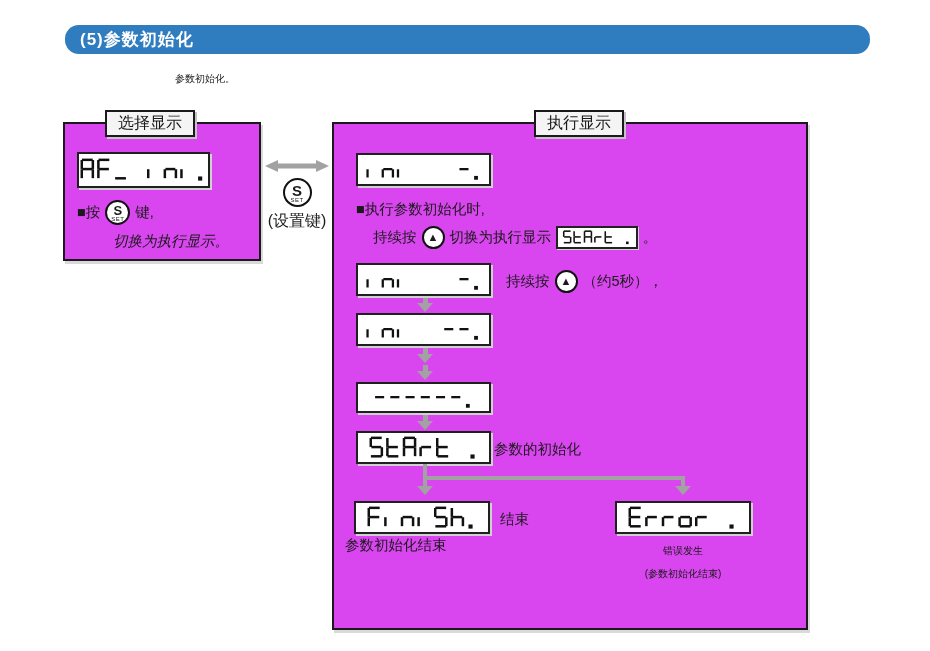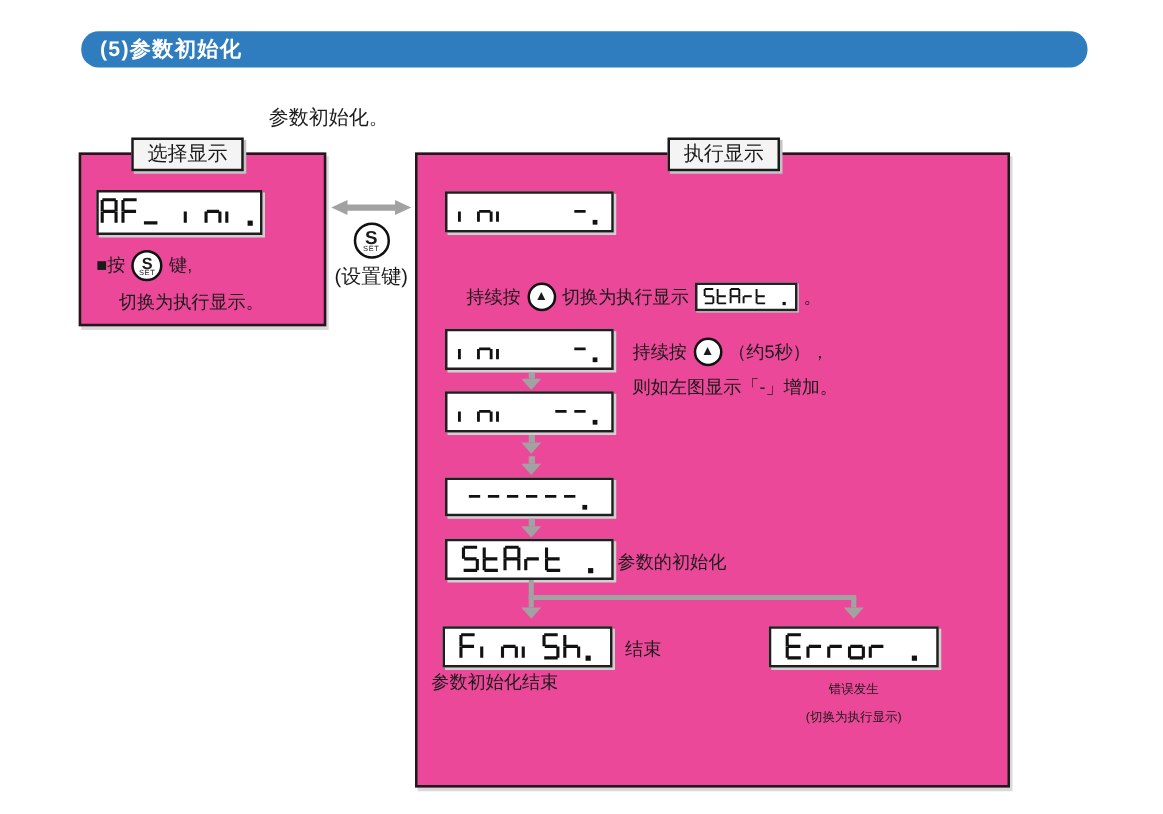--- a/index.html
+++ b/index.html
@@ -1,22 +1,22 @@
 <!DOCTYPE html>
 <html><head>
 <meta charset="utf-8">
 <style>
   html,body{margin:0;padding:0;background:#fff;}
   .page{position:relative;width:930px;height:651px;background:#ffffff;
         font-family:"Liberation Sans",sans-serif;color:#1a1a1a;overflow:hidden;}
   .header{position:absolute;left:65px;top:25px;width:805px;height:29px;background:#2f7cbe;
           display:flex;align-items:center;padding-left:15px;box-sizing:border-box;border-radius:14px;}
   .header span{color:#fff;font-size:17px;font-weight:bold;letter-spacing:1px;}
-  .intro{position:absolute;left:175px;top:84px;font-size:16px;margin-left:40px;}
-  .panel{position:absolute;border:2.5px solid #1a1a1a;background:#ec4899;box-sizing:border-box;
+  .intro{position:absolute;left:175px;top:72px;font-size:10px;}
+  .panel{position:absolute;border:2.5px solid #1a1a1a;background:#d946ef;box-sizing:border-box;
          box-shadow:2px 3px 0 #d9d9d9;}
   .select-panel{left:63px;top:122px;width:198px;height:139px;}
   .exec-panel{left:332px;top:122px;width:476px;height:508px;}
   .panel-label{position:absolute;top:-14px;background:#f4f4f4;border:2px solid #1a1a1a;
                padding:1px 11px;font-size:16px;box-shadow:2px 2px 0 #c4c4c4;white-space:nowrap;}
   .seg-box{position:absolute;border:2px solid #1f1f1f;background:#fff;display:flex;
            align-items:center;justify-content:center;box-sizing:border-box;
            box-shadow:2px 2px 0 #d0d0d0;}
   .txt{position:absolute;font-size:14.5px;white-space:nowrap;}
   .row{display:flex;align-items:center;gap:5px;}
@@ -81,21 +81,21 @@
       </div>
 
     <div class="txt row" style="left:12px;top:76px;">
       <span>■按</span>
       <span class="key-s">
         <span class="kl">S</span>
         <span class="ks">SET</span>
       </span>
       <span>键,</span>
     </div>
-    <div class="txt" style="left:30px;top:108px;">切换为执行显示。</div>
+    <div class="txt" style="left:48px;top:108px;font-style:italic;">切换为执行显示。</div>
   </div>
 
   <div class="connector">
     <svg width="64" height="16" viewBox="0 0 64 16">
       <line x1="11" y1="8" x2="53" y2="8" stroke="#a2a2a2" stroke-width="5"></line>
       <polygon points="0,8 13,2 13,14" fill="#a2a2a2"></polygon>
       <polygon points="64,8 51,2 51,14" fill="#a2a2a2"></polygon>
     </svg>
     <span class="key-s big">
       <span class="kl">S</span>
@@ -112,20 +112,21 @@
           <line x1="3" y1="13.5" x2="3" y2="20.5"></line>
           <line x1="33" y1="13.5" x2="33" y2="20.5"></line>
           <line x1="21" y1="13.5" x2="21" y2="20.5"></line>
           <line x1="23" y1="12" x2="31" y2="12"></line>
           <line x1="39" y1="13.5" x2="39" y2="20.5"></line>
           <line x1="113" y1="12" x2="121" y2="12"></line>
           <rect x="129" y="20" width="4.5" height="4.5" stroke="none"></rect>
         </svg>
       </div>
 
+    <div class="txt" style="left:22px;top:76px;">■执行参数初始化时,</div>
 
     <div class="txt row" style="left:39px;top:102px;">
       <span>持续按</span>
       <span class="key-up">
           <span>▲</span>
         </span>
       <span>切换为执行显示</span>
       <span class="inline-seg">
           <svg viewBox="0 0 121 26" width="69.8" height="15" fill="#111" stroke="#111" stroke-width="2.7" stroke-linecap="square">
             <line x1="4.5" y1="2" x2="13.5" y2="2"></line>
@@ -167,21 +168,20 @@
         </svg>
       </div>
 
     <div class="txt row" style="left:172px;top:146px;">
       <span>持续按</span>
       <span class="key-up">
           <span>▲</span>
         </span>
       <span>（约5秒），</span>
     </div>
-    <div class="txt" style="left:172px;top:176px;">则如左图显示「-」增加。</div>
 
     <div class="darrow" style="left:83px;top:174px;">
       <div class="shaft" style="height:5px;"></div>
         <div class="head"></div>
     </div>
 
     <div class="seg-box" style="left:22px;top:189px;width:135px;height:33px;">
         <svg viewBox="0 0 139 26" width="117.6" height="22" fill="#111" stroke="#111" stroke-width="2.7" stroke-linecap="square">
           <line x1="3" y1="13.5" x2="3" y2="20.5"></line>
           <line x1="33" y1="13.5" x2="33" y2="20.5"></line>
@@ -295,16 +295,16 @@
           <line x1="69" y1="13.5" x2="69" y2="20.5"></line>
           <line x1="58.5" y1="22" x2="67.5" y2="22"></line>
           <line x1="57" y1="13.5" x2="57" y2="20.5"></line>
           <line x1="59" y1="12" x2="67" y2="12"></line>
           <line x1="75" y1="13.5" x2="75" y2="20.5"></line>
           <line x1="77" y1="12" x2="85" y2="12"></line>
           <rect x="111" y="20" width="4.5" height="4.5" stroke="none"></rect>
         </svg>
       </div>
     <div class="caption-center" style="left:281px;top:420px;width:136px;">错误发生</div>
-    <div class="caption-center" style="left:244px;top:443px;width:210px;">(切换为执行显示)</div>
+    <div class="caption-center" style="left:244px;top:443px;width:210px;">(参数初始化结束)</div>
   </div>
 
 </div>
 
 </body></html>

